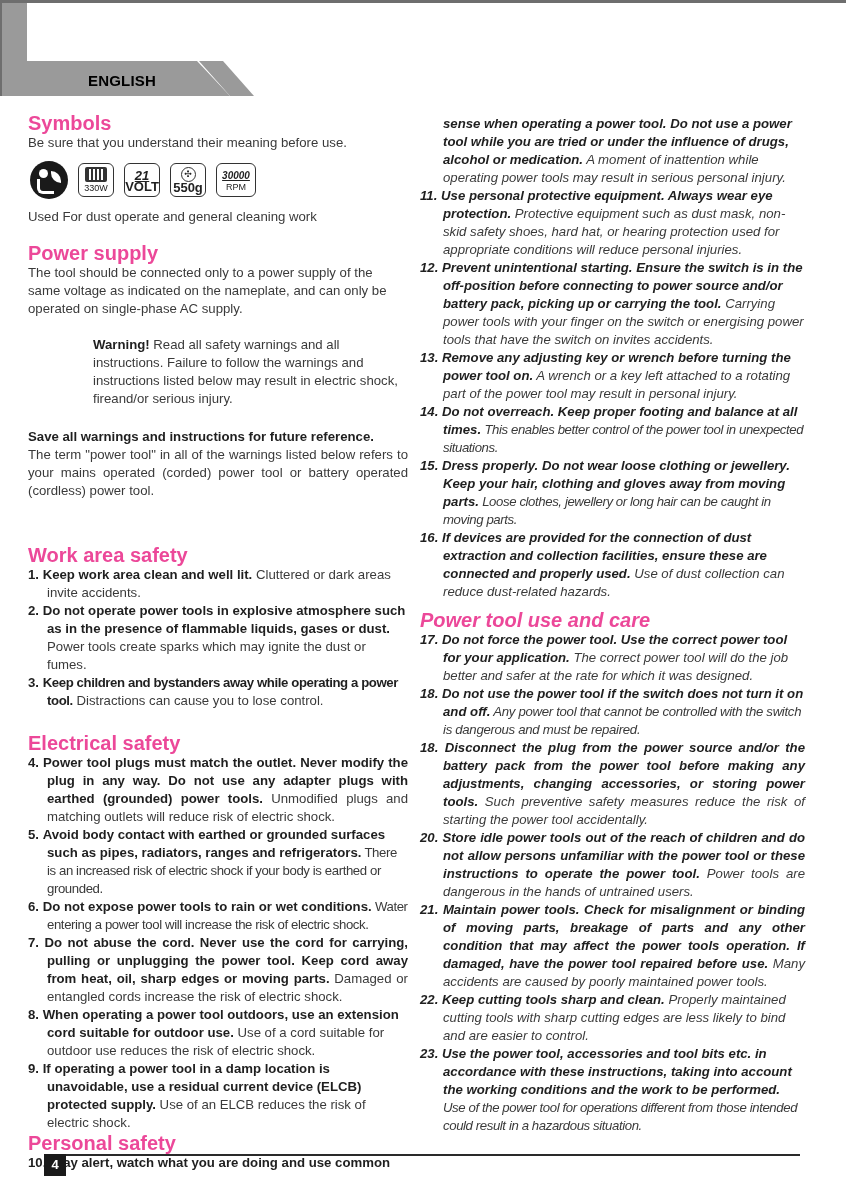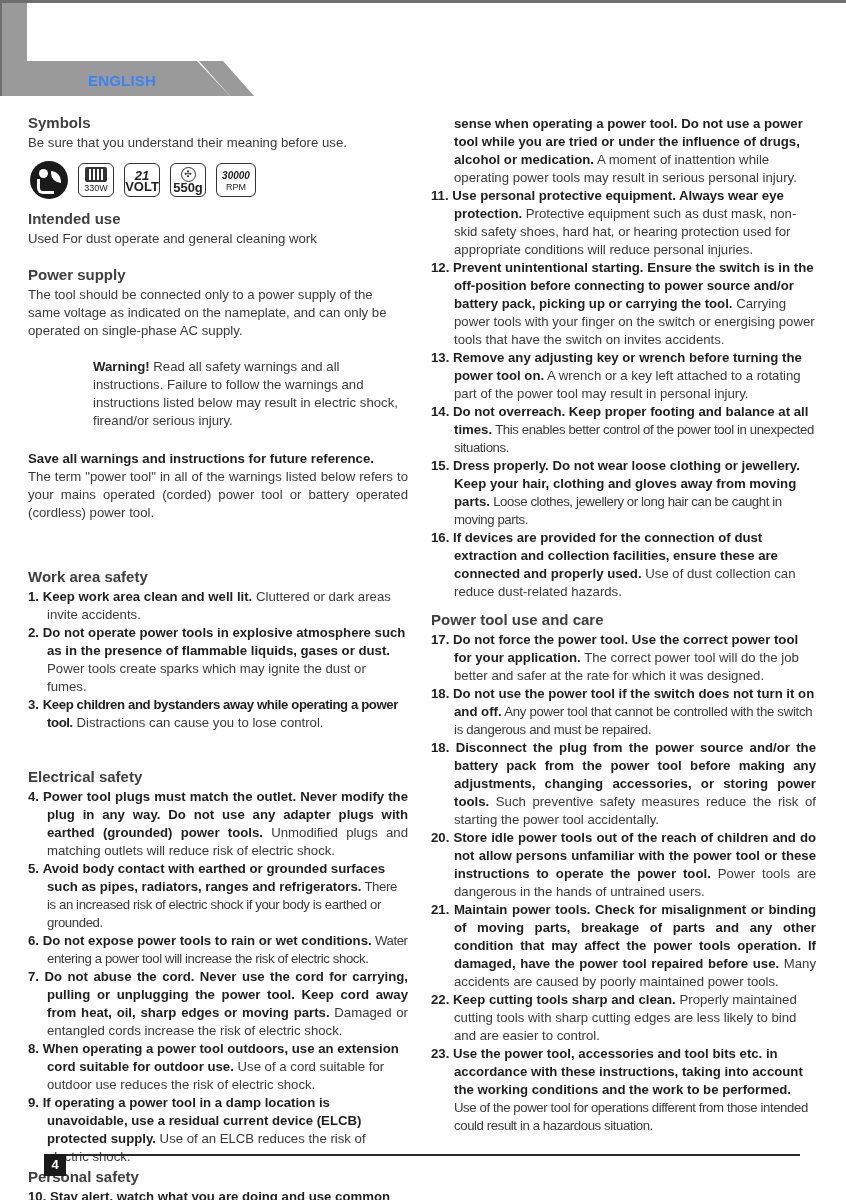--- a/index.html
+++ b/index.html
@@ -5,46 +5,46 @@
   html, body { margin: 0; padding: 0; background: #ffffff; }
   body { width: 846px; height: 1200px; position: relative; overflow: hidden;
          font-family: "Liberation Sans", sans-serif; color: #2b2b2b; }
   .topbar { position: absolute; left: 0; top: 0; width: 846px; height: 3px; background: #6e6e6e; }
   .leftbar { position: absolute; left: 0; top: 0; width: 2px; height: 96px; background: #6e6e6e; }
   .tab-vert { position: absolute; left: 2px; top: 3px; width: 25px; height: 93px; background: #9a9a9a; }
   .tab-horiz { position: absolute; left: 2px; top: 61px; width: 250px; height: 35px; background: #9a9a9a;
                clip-path: polygon(0 0, 195px 0, 228px 35px, 0 35px); }
   .tab-slash { position: absolute; left: 199px; top: 61px; width: 55px; height: 35px; background: #9a9a9a;
                clip-path: polygon(0 0, 24px 0, 55px 35px, 31px 35px); }
-  .tab-label { position: absolute; left: 88px; top: 72px; font-size: 15px; font-weight: bold; color: #3b82f6; letter-spacing: 0.2px; }
+  .tab-label { position: absolute; left: 88px; top: 72px; font-size: 15px; font-weight: bold; color: #000000; letter-spacing: 0.2px; }
 
   .col { position: absolute; top: 112px; font-size: 13.2px; line-height: 18px; color: #3a3a3a; }
   .col-left { left: 28px; width: 380px; }
-  .col-right { left: 431px; width: 385px; }
-  h2 { font-size: 15px; font-weight: bold; color: #404040; margin: 0; line-height: 22px; }
+  .col-right { left: 420px; width: 385px; font-style: italic; }
+  h2 { font-size: 20px; font-weight: bold; color: #ec4899; margin: 0; line-height: 22px; }
   p { margin: 0; }
   .b { font-weight: bold; color: #1f1f1f; }
   .just { text-align: justify; }
 
   .symbols { display: flex; align-items: center; gap: 10px; margin: 8px 0 8px 2px; height: 40px; }
   .sym-round { width: 38px; height: 38px; border-radius: 50%; background: #1a1a1a; position: relative; }
   .sym-round .head { position: absolute; left: 9px; top: 8px; width: 9px; height: 9px; border-radius: 50%; background: #fff; }
   .sym-round .body { position: absolute; left: 7px; top: 18px; width: 14px; height: 12px; border: 3px solid #fff; border-top: none; border-right: none; border-radius: 0 0 0 6px; }
   .sym-round .leaf { position: absolute; left: 21px; top: 10px; width: 10px; height: 12px; background: #fff; border-radius: 0 10px 0 10px; }
   .sym-box { width: 34px; height: 32px; border: 1.5px solid #333; border-radius: 6px; display: flex; flex-direction: column; align-items: center; justify-content: center; font-size: 9px; color: #222; line-height: 10px; }
-  .sym-box .big { font-size: 13px; font-weight: bold; font-style: italic; line-height: 13px; }
+  .sym-box .big { font-size: 13px; font-weight: bold; font-style: italic; line-height: 13px; text-decoration: underline; }
   .sym-box .mid { font-weight: bold; font-size: 13px; }
   .motor { width: 18px; height: 11px; border: 2px solid #333; border-radius: 2px; background: repeating-linear-gradient(90deg, #333 0 2px, #fff 2px 4px); margin-bottom: 1px; }
   .fan { width: 13px; height: 13px; border: 1.5px solid #333; border-radius: 50%; font-size: 9px; line-height: 13px; text-align: center; margin-bottom: 1px; }
 
   .warn { margin: 18px 0 0 65px; }
   .item { padding-left: 19px; text-indent: -19px; }
   .item2 { padding-left: 23px; text-indent: -23px; }
   .mt16 { margin-top: 16px; }
-  .mt22 { margin-top: 34px; }
+  .mt22 { margin-top: 22px; }
 
   .footer-line { position: absolute; left: 44px; top: 1154px; width: 756px; height: 2px; background: #2a2a2a; }
   .page-num { position: absolute; left: 44px; top: 1154px; width: 22px; height: 22px; background: #1a1a1a; color: #fff; font-size: 13px; font-weight: bold; text-align: center; line-height: 22px; }
 </style>
 </head>
 <body>
 
 <div class="topbar"></div>
 <div class="leftbar"></div>
 <div class="tab-vert"></div>
@@ -73,21 +73,20 @@
     <div class="sym-box">
       <div class="fan">✣</div>
       <span class="mid">550g</span>
     </div>
     <div class="sym-box" style="width:38px;text-align:right;">
       <span class="big" style="font-size:10px;">30000</span>
       <span>RPM</span>
     </div>
   </div>
 
-  <h2>Intended use</h2>
   <p>Used For dust operate and general cleaning work</p>
 
   <h2 class="mt16">Power supply</h2>
   <p>The tool should be connected only to a power supply of the same voltage as indicated on the nameplate, and can only be operated on single-phase AC supply.</p>
 
   <p class="warn"><span class="b">Warning!</span><span> Read all safety warnings and all instructions. Failure to follow the warnings and instructions listed below may result in electric shock, fireand/or serious injury.</span></p>
 
   <p class="b mt16" style="margin-top:20px;">Save all warnings and instructions for future reference.</p>
   <p class="just">The term "power tool" in all of the warnings listed below refers to your mains operated (corded) power tool or battery operated (cordless) power tool.</p>
 

